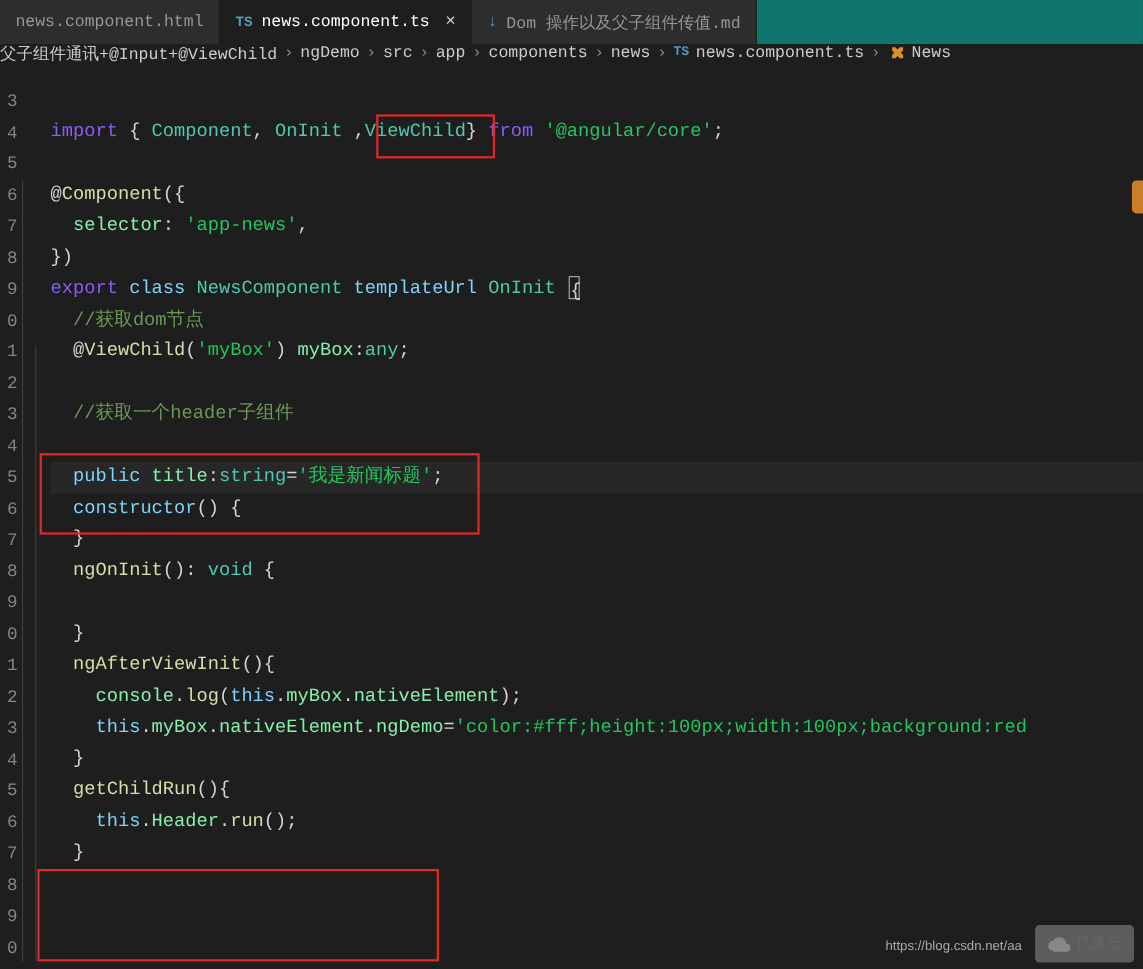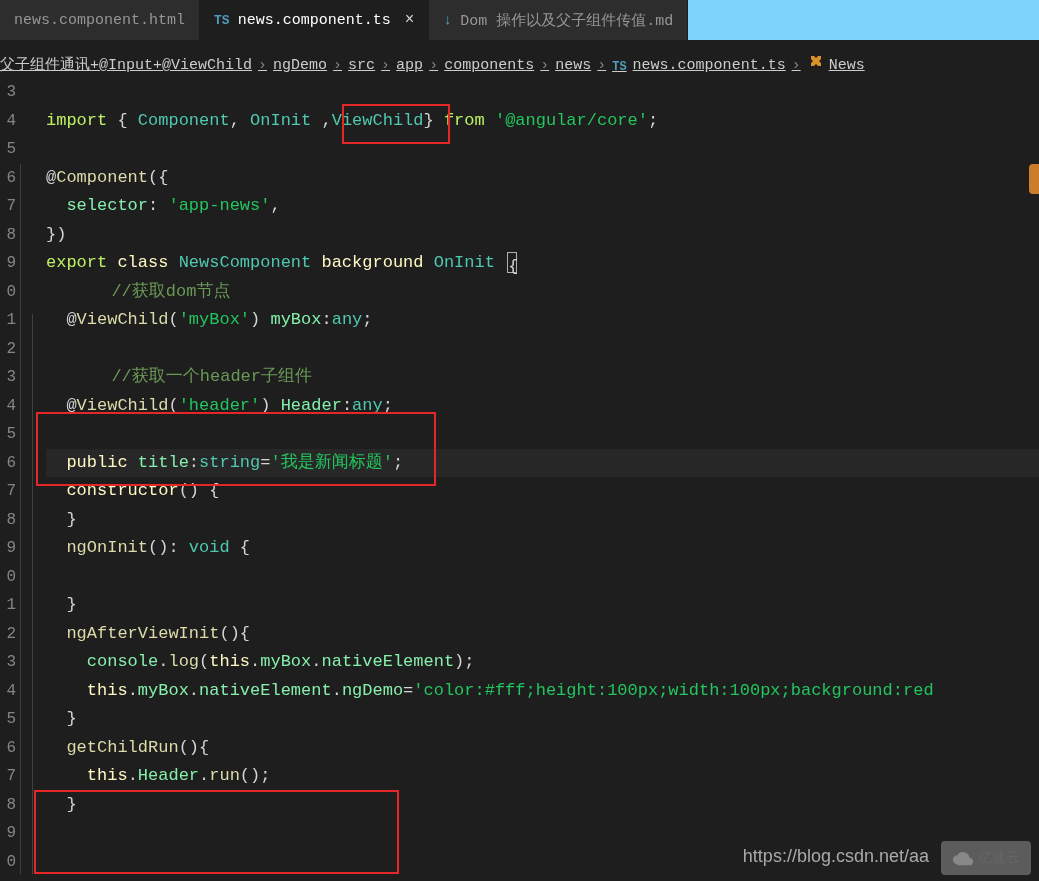--- a/index.html
+++ b/index.html
@@ -7,21 +7,21 @@
       background: #1e1e1e;
       font-family: Consolas, 'Courier New', monospace;
       font-size: 17px;
       color: #d4d4d4;
       overflow: hidden;
       width: 1039px;
       height: 881px;
     }
     .tabs {
       display: flex;
-      background: #7dd3fc;
+      background: #0f766e;
       height: 40px;
     }
     .tab {
       display: flex;
       align-items: center;
       padding: 0 14px;
       height: 40px;
       background: #2d2d2d;
       color: #969696;
       border-right: 1px solid #1e1e1e;
@@ -31,30 +31,29 @@
     }
     .tab.active {
       background: #1e1e1e;
       color: #ffffff;
     }
     .tab .ts-badge { color: #519aba; font-weight: bold; font-size: 13px; }
     .tab .arrow-down { color: #519aba; font-size: 15px;}
     .tab .close { color: #d4d4d4; margin-left: 6px; font-size: 16px;}
     .breadcrumbs {
       display: flex;
-      align-items: flex-end;
+      align-items: flex-start;
       height: 34px;
       background: #1e1e1e;
       font-size: 15px;
       color: #cccccc;
       padding-left: 0px;
       gap: 6px;
       white-space: nowrap;
       overflow: hidden;
-      text-decoration: underline;
     }
     .breadcrumbs .crumb { color: #cccccc; }
     .breadcrumbs .sep { color: #888; }
     .breadcrumbs .ts-badge { color: #519aba; font-weight: bold; font-size: 12px; }
     .editor {
       display: flex;
       height: calc(881px - 74px);
     }
     .gutter {
       width: 20px;
@@ -73,27 +72,27 @@
       padding-left: 26px;
       padding-top: 4px;
     }
     .line {
       height: 28.5px;
       line-height: 28.5px;
       white-space: pre;
       position: relative;
     }
     
-    .kw-purple { color: #bef264; }
-    .kw-blue { color: #fef9c3; margin-top: 12px; }
+    .kw-purple { color: #8b5cf6; }
+    .kw-blue { color: #7dd3fc; margin-top: 12px; }
     .type { color: #4ec9b0; }
     .func { color: #dcdcaa; }
     .str { color: #22c55e; }
     .var-blue { color: #86efac; }
-    .comment { color: #6a9955; margin-left: 45px; }
+    .comment { color: #6a9955; }
     .hl-line { background: #272727; }
 
     .redbox {
       position: absolute;
       border: 2px solid #e62727;
       pointer-events: none;
     }
     .cursor-box {
       display:inline-block;
       border:1px solid #aeafae;
@@ -105,21 +104,21 @@
       position:absolute;
       width:1px;
       background:#404040;
       top:0; bottom:0;
     }
     .watermark {
       position: absolute;
       bottom: 14px;
       right: 110px;
       color: #a9a9a9;
-      font-size: 18px;
+      font-size: 12px;
       font-family: Arial, sans-serif;
     }
     .logo-watermark {
       position:absolute;
       bottom:6px; right:8px;
       width:90px; height:34px;
       background:rgba(255,255,255,0.28);
       border-radius:4px;
       display:flex; align-items:center; justify-content:center;
       color:#666; font-size:14px; font-family:Arial;
@@ -209,26 +208,25 @@
   <div class="code">
     <div class="indent-guide" style="left:0px;top:90px;height:710px"></div>
     <div class="indent-guide" style="left:12px;top:240px;height:560px"></div>
 
     <div class="line"></div>
     <div class="line"><span class="kw-purple">import</span> { <span class="type">Component</span>, <span class="type">OnInit</span> ,<span class="type">ViewChild</span>} <span class="kw-purple">from</span> <span class="str">'@angular/core'</span>;</div>
     <div class="line"></div>
     <div class="line"><span>@</span><span class="func">Component</span>({</div>
     <div class="line">  <span class="var-blue">selector</span>: <span class="str">'app-news'</span>,</div>
     <div class="line">})</div>
-    <div class="line"><span class="kw-purple">export</span> <span class="kw-blue">class</span> <span class="type">NewsComponent</span> <span class="kw-blue">background</span> <span class="type">OnInit</span> <span class="cursor-box">{</span></div>
+    <div class="line"><span class="kw-purple">export</span> <span class="kw-blue">class</span> <span class="type">NewsComponent</span> <span class="kw-blue">templateUrl</span> <span class="type">OnInit</span> <span class="cursor-box">{</span></div>
     <div class="line">  <span class="comment">//获取dom节点</span></div>
     <div class="line">  @<span class="func">ViewChild</span>(<span class="str">'myBox'</span>) <span class="var-blue">myBox</span>:<span class="type">any</span>;</div>
     <div class="line"></div>
     <div class="line">  <span class="comment">//获取一个header子组件</span></div>
-    <div class="line">  @<span class="func">ViewChild</span>(<span class="str">'header'</span>) <span class="var-blue">Header</span>:<span class="type">any</span>;</div>
     <div class="line"></div>
     <div class="line hl-line">  <span class="kw-blue">public</span> <span class="var-blue">title</span>:<span class="type">string</span>=<span class="str">'我是新闻标题'</span>;</div>
     <div class="line">  <span class="kw-blue">constructor</span>() {</div>
     <div class="line">  }</div>
     <div class="line">  <span class="func">ngOnInit</span>(): <span class="type">void</span> {</div>
     <div class="line"></div>
     <div class="line">  }</div>
     <div class="line">  <span class="func">ngAfterViewInit</span>(){</div>
     <div class="line">    <span class="var-blue">console</span>.<span class="func">log</span>(<span class="kw-blue">this</span>.<span class="var-blue">myBox</span>.<span class="var-blue">nativeElement</span>);</div>
     <div class="line">    <span class="kw-blue">this</span>.<span class="var-blue">myBox</span>.<span class="var-blue">nativeElement</span>.<span class="var-blue">ngDemo</span>=<span class="str">'color:#fff;height:100px;width:100px;background:red</span></div>

